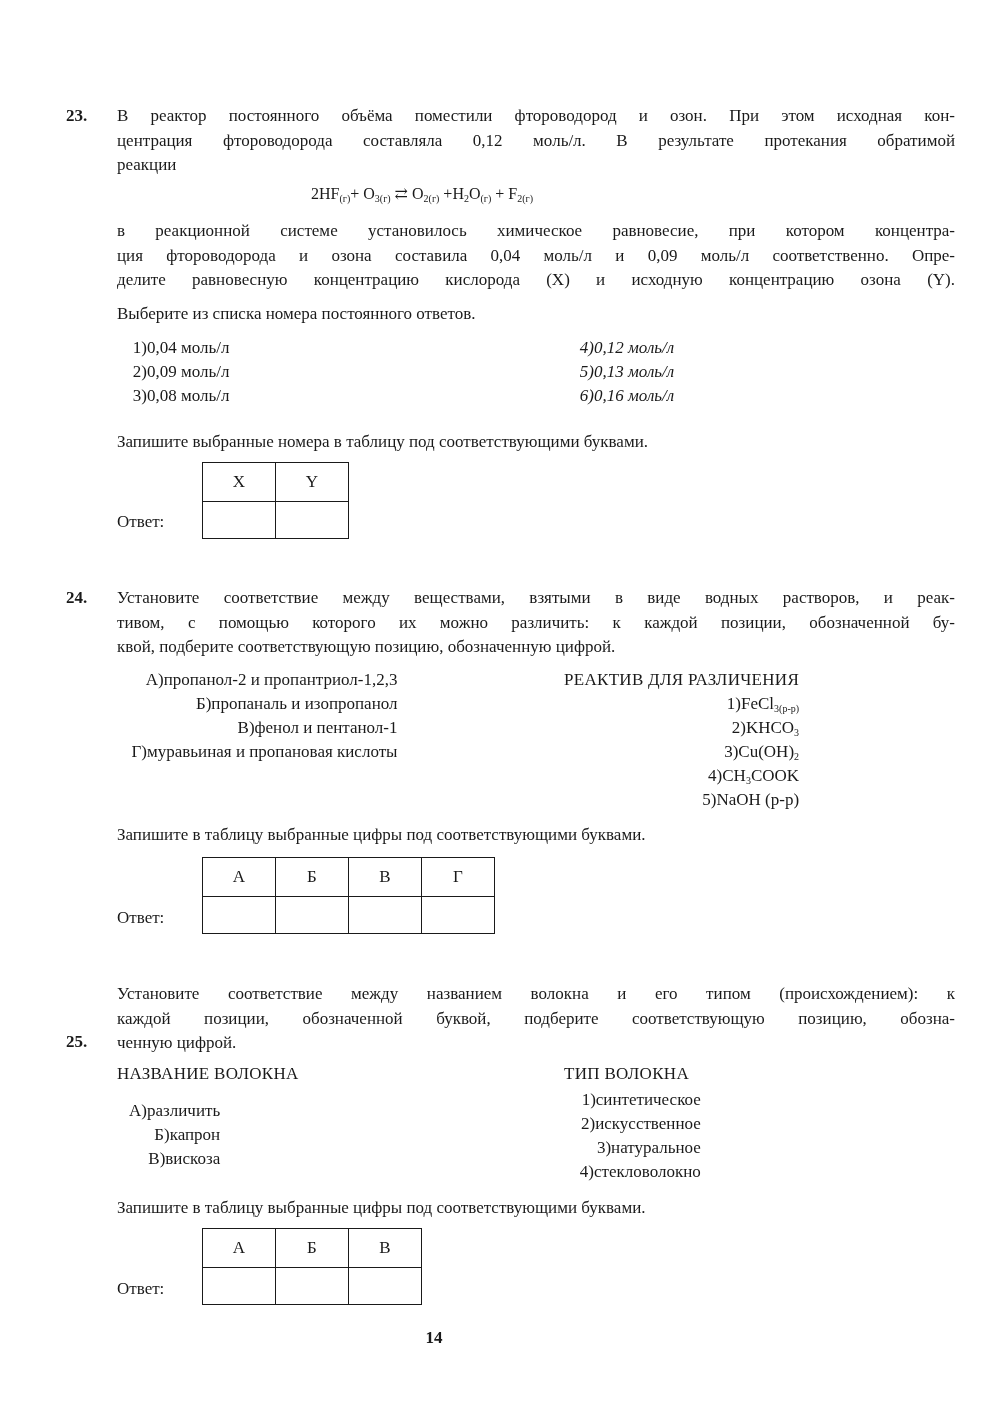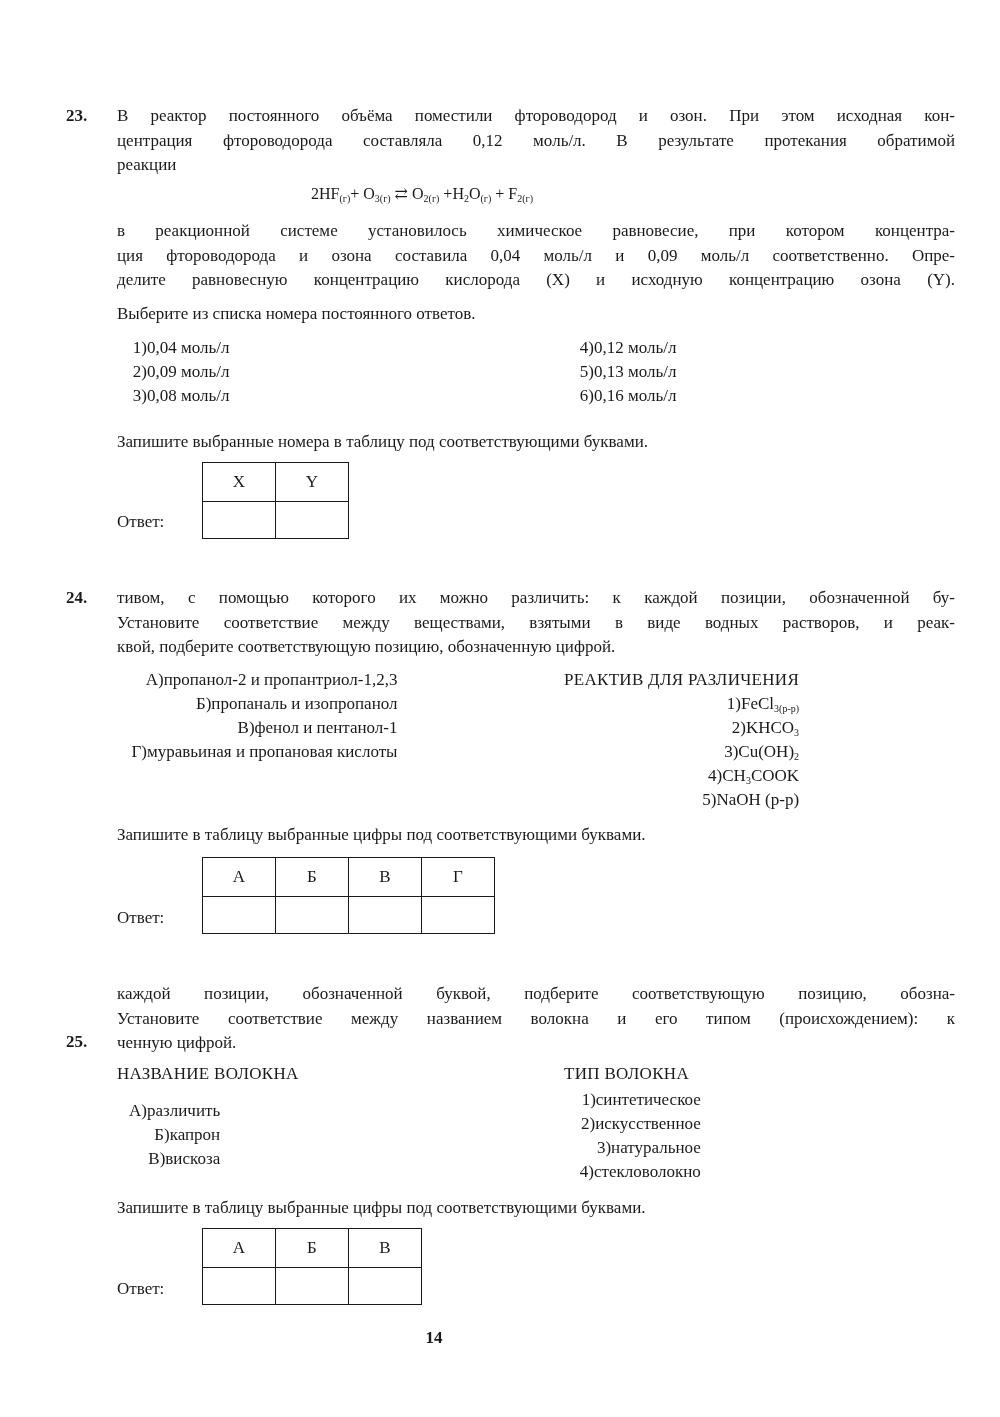--- a/index.html
+++ b/index.html
@@ -47,21 +47,21 @@
   <span class="jline">делите равновесную концентрацию кислорода (X) и исходную концентрацию озона (Y).</span>
 </div>
 
 <div class="abs p" style="top:302px;">Выберите из списка номера постоянного ответов.</div>
 
 <div class="abs opt" style="left:117px; top:336px;">
   <div><span class="n">1)</span><span>0,04 моль/л</span></div>
   <div><span class="n">2)</span><span>0,09 моль/л</span></div>
   <div><span class="n">3)</span><span>0,08 моль/л</span></div>
 </div>
-<div class="abs opt" style="left:564px; top:336px;">
+<div class="abs opt" style="left:564px; top:336px;font-style:italic;">
   <div><span class="n">4)</span><span>0,12 моль/л</span></div>
   <div><span class="n">5)</span><span>0,13 моль/л</span></div>
   <div><span class="n">6)</span><span>0,16 моль/л</span></div>
 </div>
 
 <div class="abs p" style="top:430px;">Запишите выбранные номера в таблицу под соответствующими буквами.</div>
 
 <div class="abs lbl" style="left:117px; top:492px;">Ответ:</div>
 <table class="ans" style="left:202px; top:462px;">
   <tbody>
@@ -71,22 +71,22 @@
   </tr>
   <tr>
     <td></td>
     <td></td>
   </tr>
 </tbody>
   </table>
 
 <div class="abs task-num" style="top:588px;">24.</div>
 <div class="abs p" style="top:586px;">
+  <span class="jline">Установите соответствие между веществами, взятыми в виде водных растворов, и реак-</span>
   <span class="jline">тивом, с помощью которого их можно различить: к каждой позиции, обозначенной бу-</span>
-  <span class="jline">Установите соответствие между веществами, взятыми в виде водных растворов, и реак-</span>
   <span class="line">квой, подберите соответствующую позицию, обозначенную цифрой.</span>
 </div>
 
 <div class="abs opt" style="left:117px; top:668px;">
   <div><span class="n">А)</span><span>пропанол-2 и пропантриол-1,2,3</span></div>
   <div><span class="n">Б)</span><span>пропаналь и изопропанол</span></div>
   <div><span class="n">В)</span><span>фенол и пентанол-1</span></div>
   <div><span class="n">Г)</span><span>муравьиная и пропановая кислоты</span></div>
 </div>
 
@@ -114,22 +114,22 @@
     <td></td>
     <td></td>
     <td></td>
     <td></td>
   </tr>
 </tbody>
   </table>
 
 <div class="abs task-num" style="top:1032px;">25.</div>
 <div class="abs p" style="top:982px;">
+  <span class="jline">Установите соответствие между названием волокна и его типом (происхождением): к</span>
   <span class="jline">каждой позиции, обозначенной буквой, подберите соответствующую позицию, обозна-</span>
-  <span class="jline">Установите соответствие между названием волокна и его типом (происхождением): к</span>
   <span class="line">ченную цифрой.</span>
 </div>
 
 <div class="abs hdr" style="left:117px; top:1064px;">НАЗВАНИЕ ВОЛОКНА</div>
 <div class="abs opt" style="left:117px; top:1099px;">
   <div><span class="n">А)</span><span>различить</span></div>
   <div><span class="n">Б)</span><span>капрон</span></div>
   <div><span class="n">В)</span><span>вискоза</span></div>
 </div>
 

